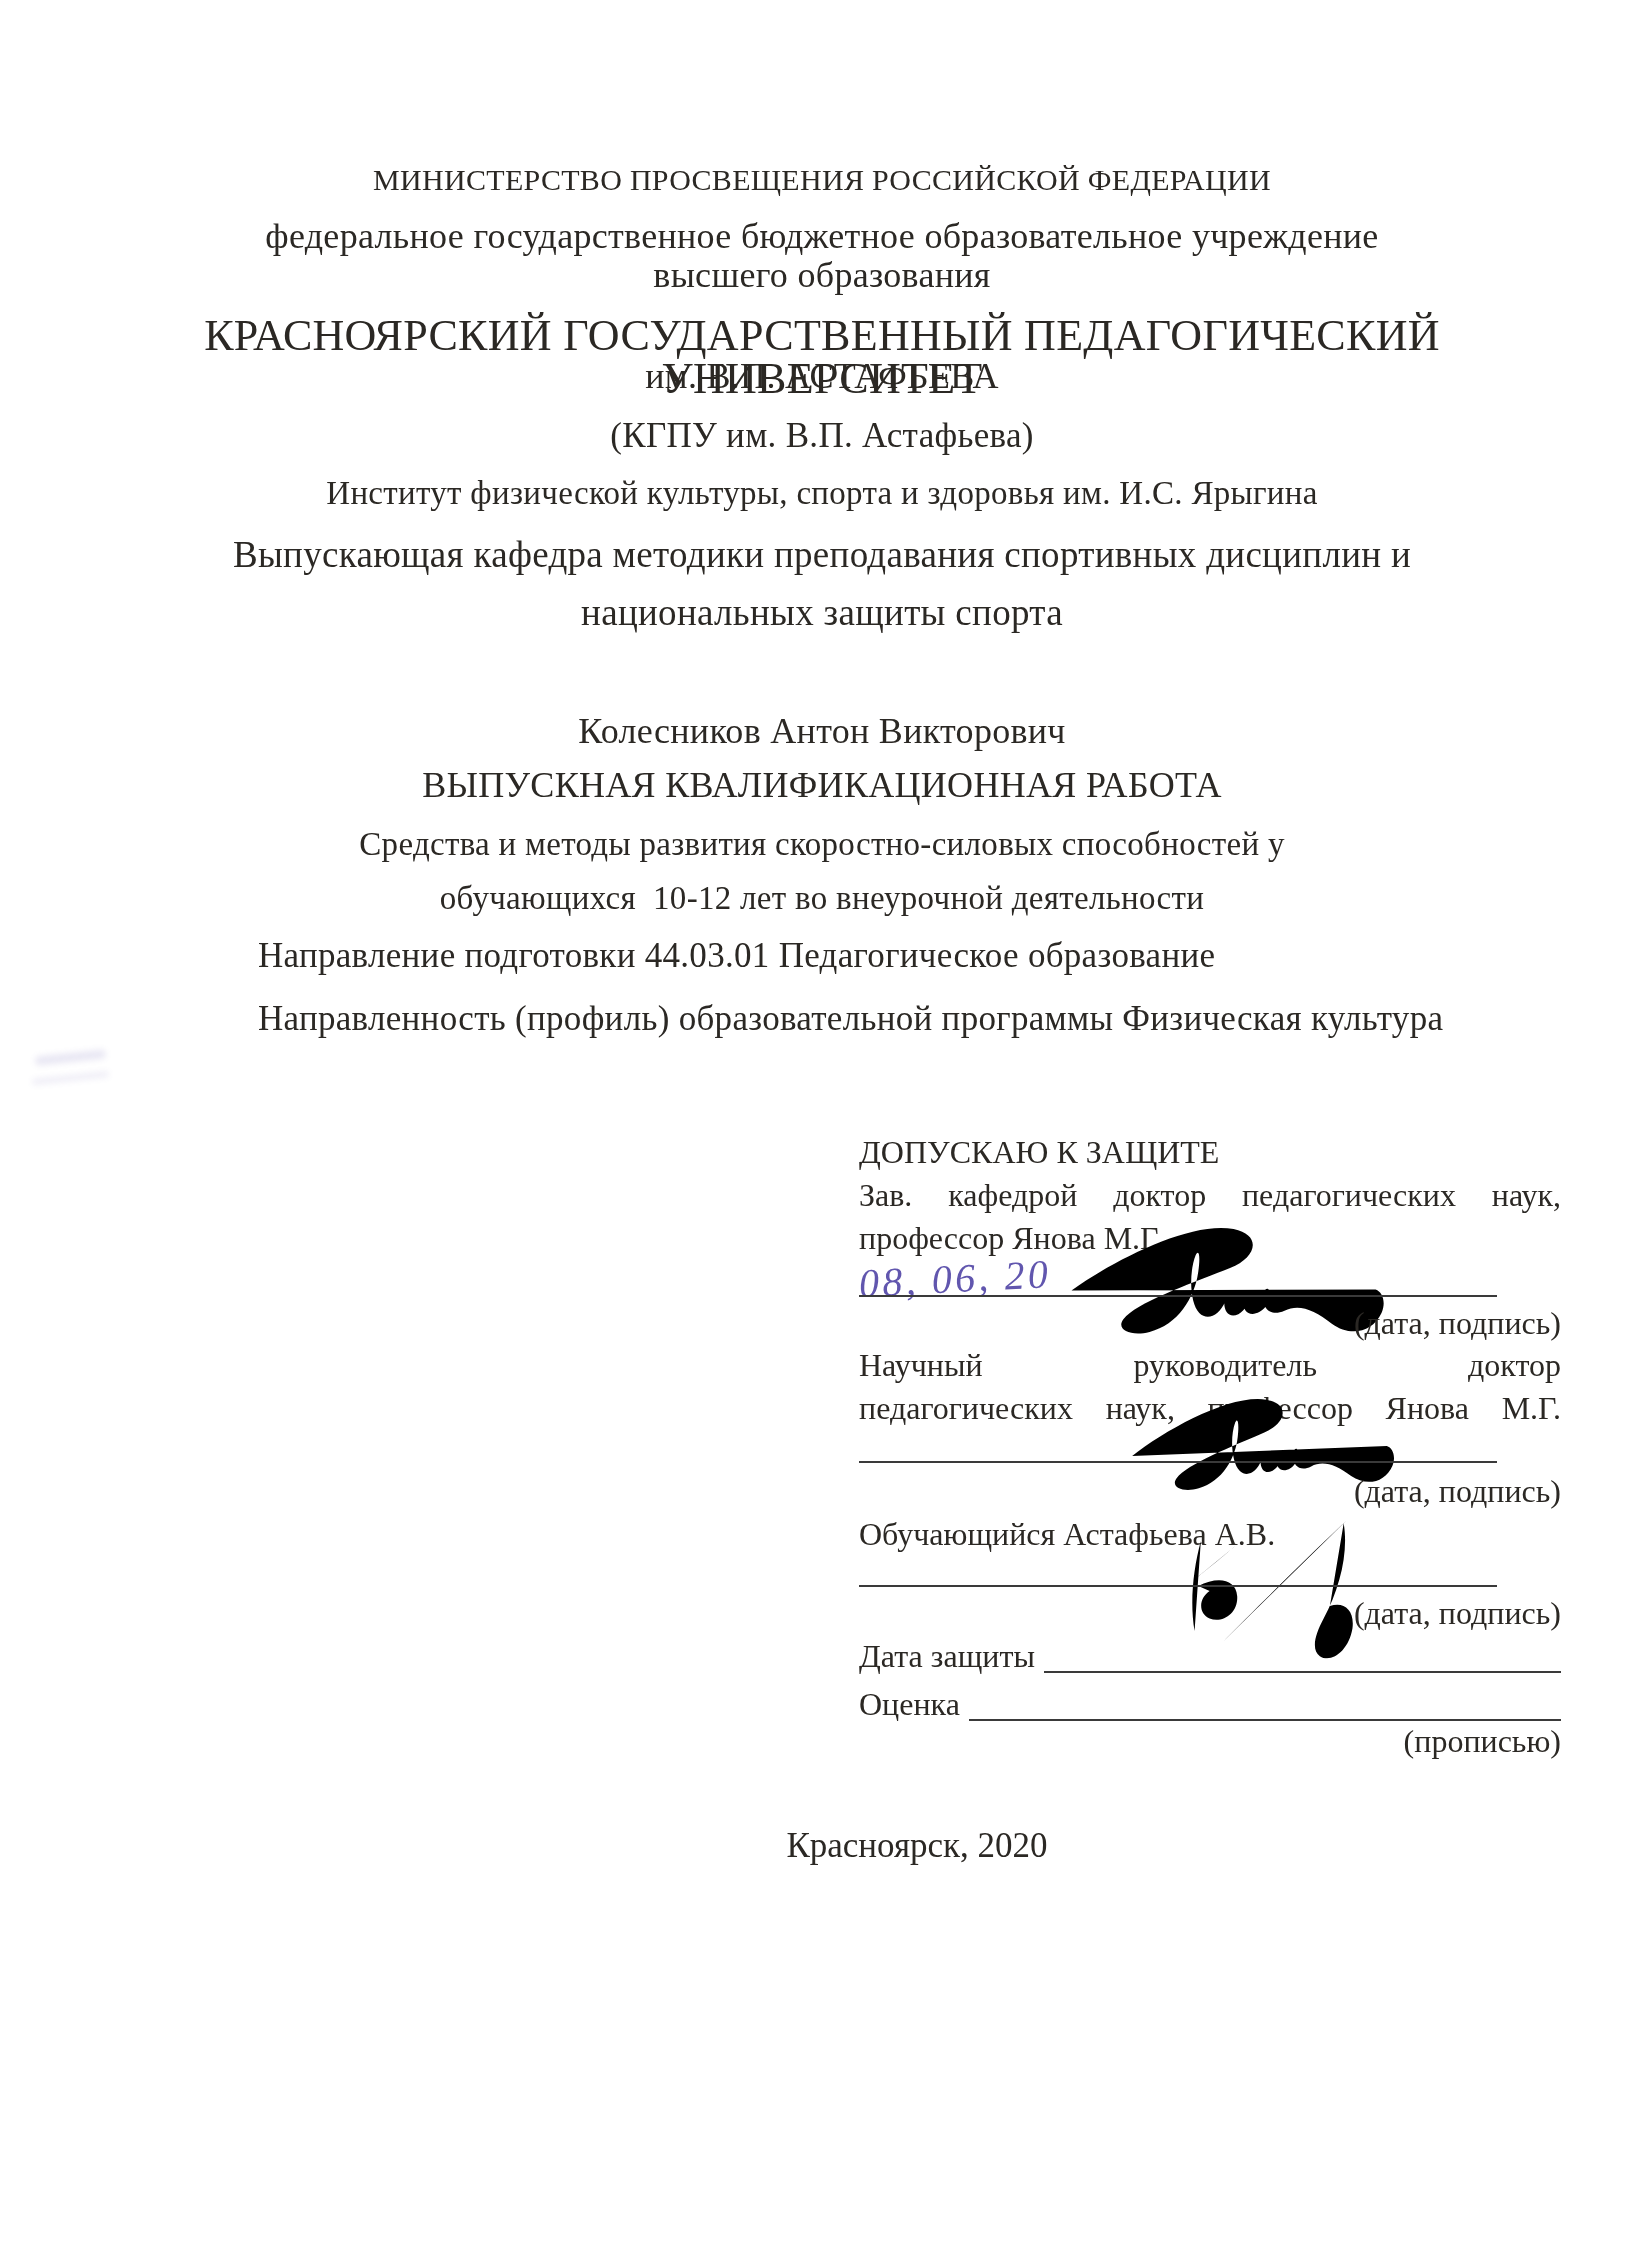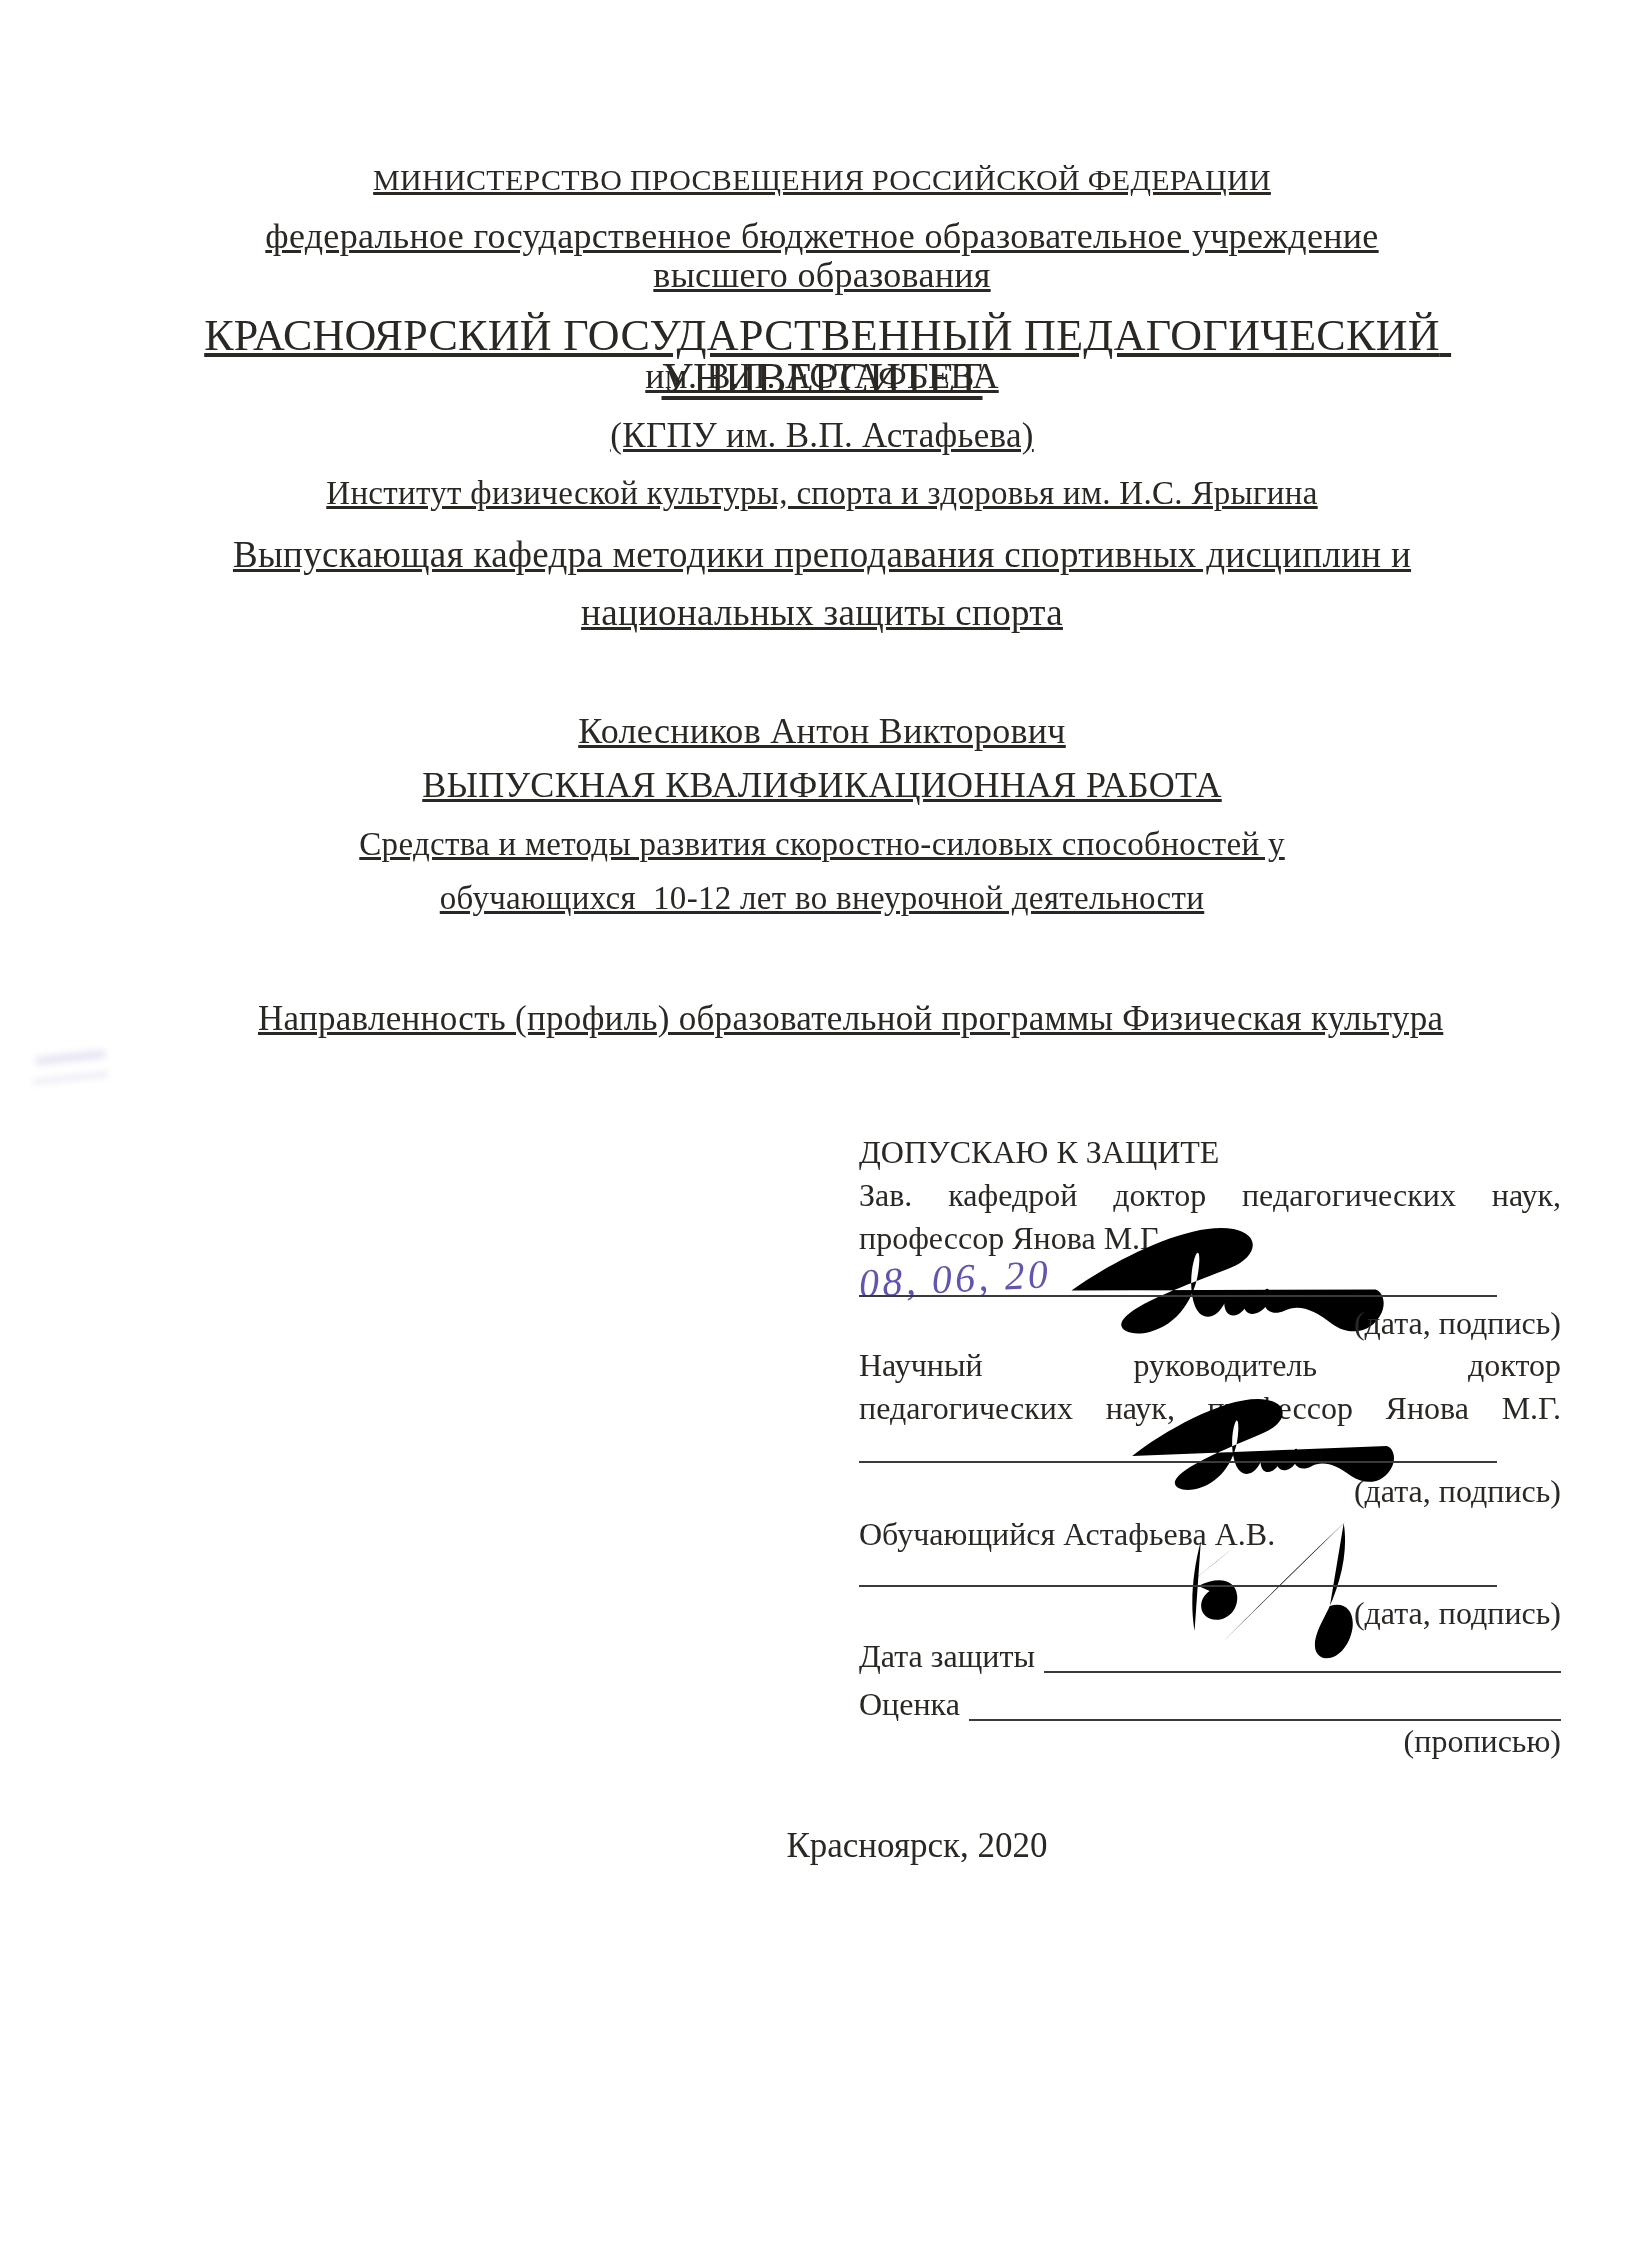--- a/index.html
+++ b/index.html
@@ -16,21 +16,20 @@
     background:var(--paper);
     font-family:"Liberation Serif","DejaVu Serif",serif;
     color:var(--text);
     overflow:hidden;
   }
   .line{
     position:absolute;
     line-height:43px;
     white-space:pre-wrap;
     letter-spacing:0.3px;
-    text-decoration:underline;
   }
   .center{left:58px;right:58px;text-align:center;}
   .leftcol{left:258px;text-align:left;}
 
   
   .approval{
     position:absolute;
     left:859px;top:1131px;
     width:702px;
     font-size:32px;
@@ -109,20 +108,21 @@
   <div class="line center" style="top:355px;font-size:36px">им. В.П. АСТАФЬЕВА</div>
   <div class="line center" style="top:414px;font-size:35px">(КГПУ им. В.П. Астафьева)</div>
   <div class="line center" style="top:472px;font-size:33px">Институт физической культуры, спорта и здоровья им. И.С. Ярыгина</div>
   <div class="line center" style="top:533px;font-size:37px">Выпускающая кафедра методики преподавания спортивных дисциплин и</div>
   <div class="line center" style="top:591px;font-size:37px">национальных защиты спорта</div>
 
   <div class="line center" style="top:710px;font-size:36px">Колесников Антон Викторович</div>
   <div class="line center" style="top:764px;font-size:36px">ВЫПУСКНАЯ КВАЛИФИКАЦИОННАЯ РАБОТА</div>
   <div class="line center" style="top:823px;font-size:33px">Средства и методы развития скоростно-силовых способностей у</div>
   <div class="line center" style="top:877px;font-size:33px">обучающихся  10-12 лет во внеурочной деятельности</div>
+  <div class="line leftcol" style="top:934px;font-size:35px">Направление подготовки 44.03.01 Педагогическое образование</div>
   <div class="line leftcol" style="top:997px;font-size:35px">Направленность (профиль) образовательной программы Физическая культура</div>
 
   <div class="approval">
     <div class="aline" style="top:0">ДОПУСКАЮ К ЗАЩИТЕ</div>
     <div class="aline just" style="top:43px">Зав. кафедрой доктор педагогических наук,</div>
     <div class="aline" style="top:86px">профессор Янова М.Г.</div>
 
     <div class="hand" style="left:0;top:126px">08, 06, 20</div>
     <svg class="sig" style="left:187px;top:72px" width="361" height="142" viewBox="0 0 540 240">
         <use href="#sigA"></use>

